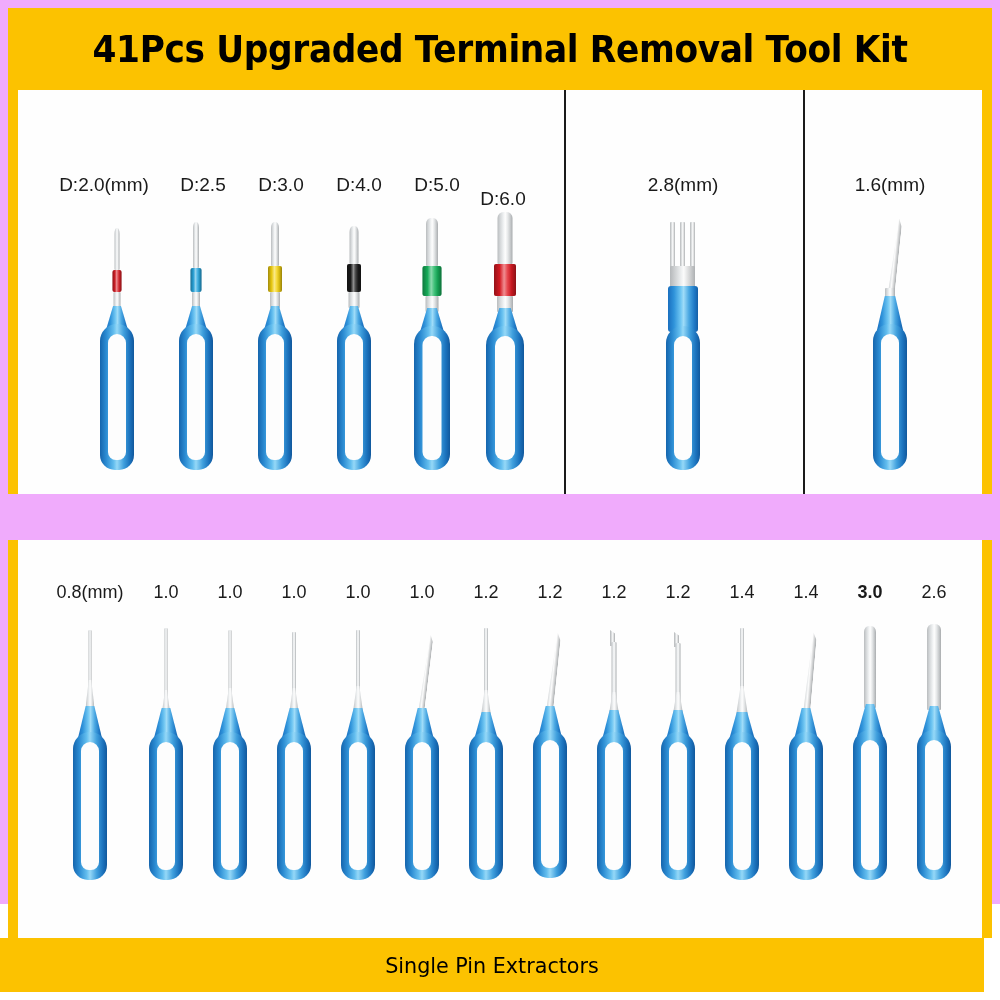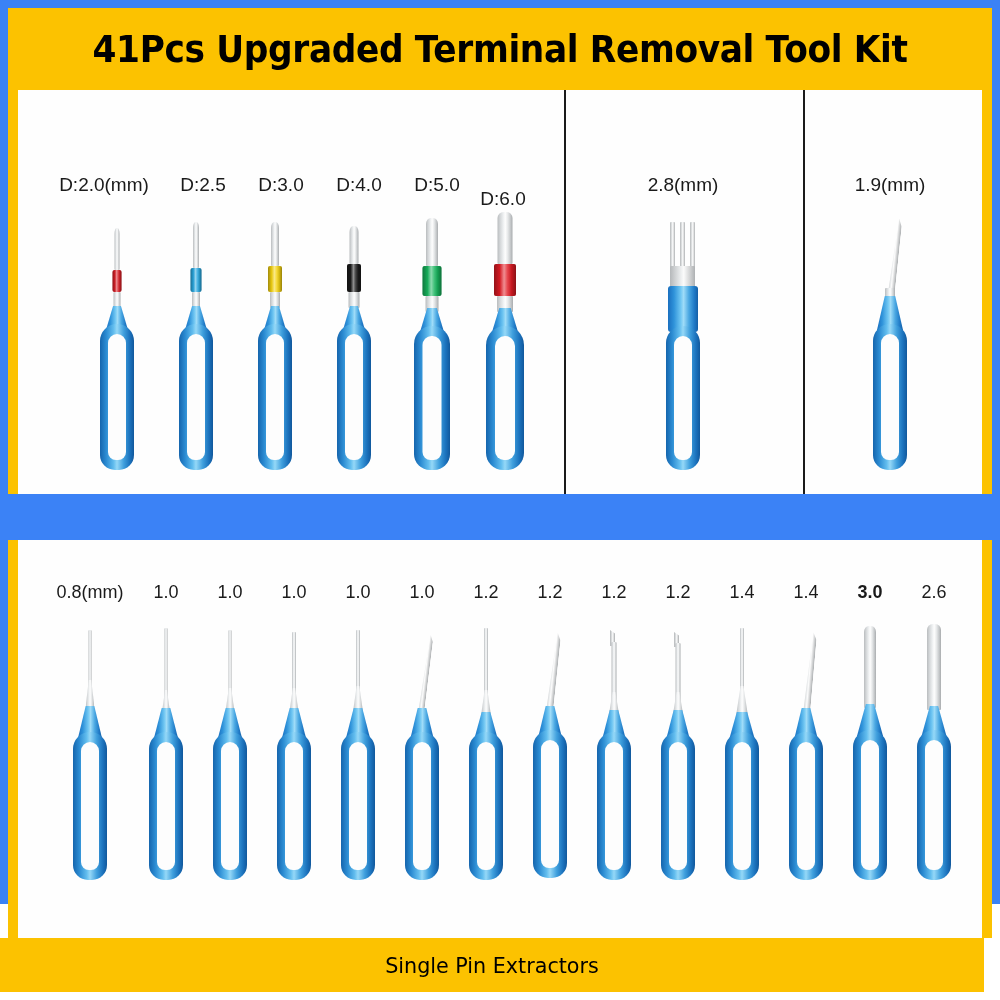--- a/index.html
+++ b/index.html
@@ -2,21 +2,21 @@
 <html><head>
 <meta charset="utf-8">
 <style>
   * { box-sizing: border-box; margin: 0; padding: 0; }
   html, body {
     width: 1000px; height: 1000px;
     background: #ffffff;
     font-family: "Liberation Sans", sans-serif;
     overflow: hidden;
   }
-  #root { position: relative; width: 1000px; height: 904px; background: #3b82f6; }
+  #root { position: relative; width: 1000px; height: 904px; background: #f0abfc; }
 
   
   .ybar { position: absolute; background: #FCC200; }
   #title-bar { left: 8px; top: 8px; width: 984px; height: 82px; display: flex; align-items: center; }
   #title-text {
     width: 100%; text-align: center;
     font-family: "DejaVu Sans", sans-serif;
     font-weight: bold; font-size: 37px; color: #000;
     letter-spacing: -0.4px; transform: scaleX(0.93); transform-origin: center;
   }
@@ -141,21 +141,21 @@
   <div class="vdiv" id="vdiv-1"></div>
   <div class="vdiv" id="vdiv-2"></div>
 
   <div class="tool-label" style="left:104px;  top:174px;">D:2.0(mm)</div>
   <div class="tool-label" style="left:203px;  top:174px;">D:2.5</div>
   <div class="tool-label" style="left:281px;  top:174px;">D:3.0</div>
   <div class="tool-label" style="left:359px;  top:174px;">D:4.0</div>
   <div class="tool-label" style="left:437px;  top:174px;">D:5.0</div>
   <div class="tool-label" style="left:503px;  top:188px;">D:6.0</div>
   <div class="tool-label" style="left:683px;  top:174px;">2.8(mm)</div>
-  <div class="tool-label" style="left:890px;  top:174px;">1.9(mm)</div>
+  <div class="tool-label" style="left:890px;  top:174px;">1.6(mm)</div>
 
   <div class="tool" style="left:117px; top:228px; width:60px; height:242px;">
     <div class="shaft round-top" style="top:0;   width:5px;  height:42px;"></div>
     <div class="collar" style="top:42px; width:9px;  height:22px; background:#d81e26;"></div>
     <div class="shaft" style="top:64px;  width:7px;  height:16px;"></div>
     <div class="neck" style="top:78px;  width:22px; height:24px; clip-path: polygon(32% 0, 68% 0, 100% 100%, 0% 100%);"></div>
     <div class="loop" style="top:96px;  width:34px; height:146px; border-radius:17px 17px 15px 15px;"></div>
     <div class="loop-hole" style="top:106px; width:18px; height:126px; border-radius:9px 9px 8px 8px;"></div>
   </div>
 

